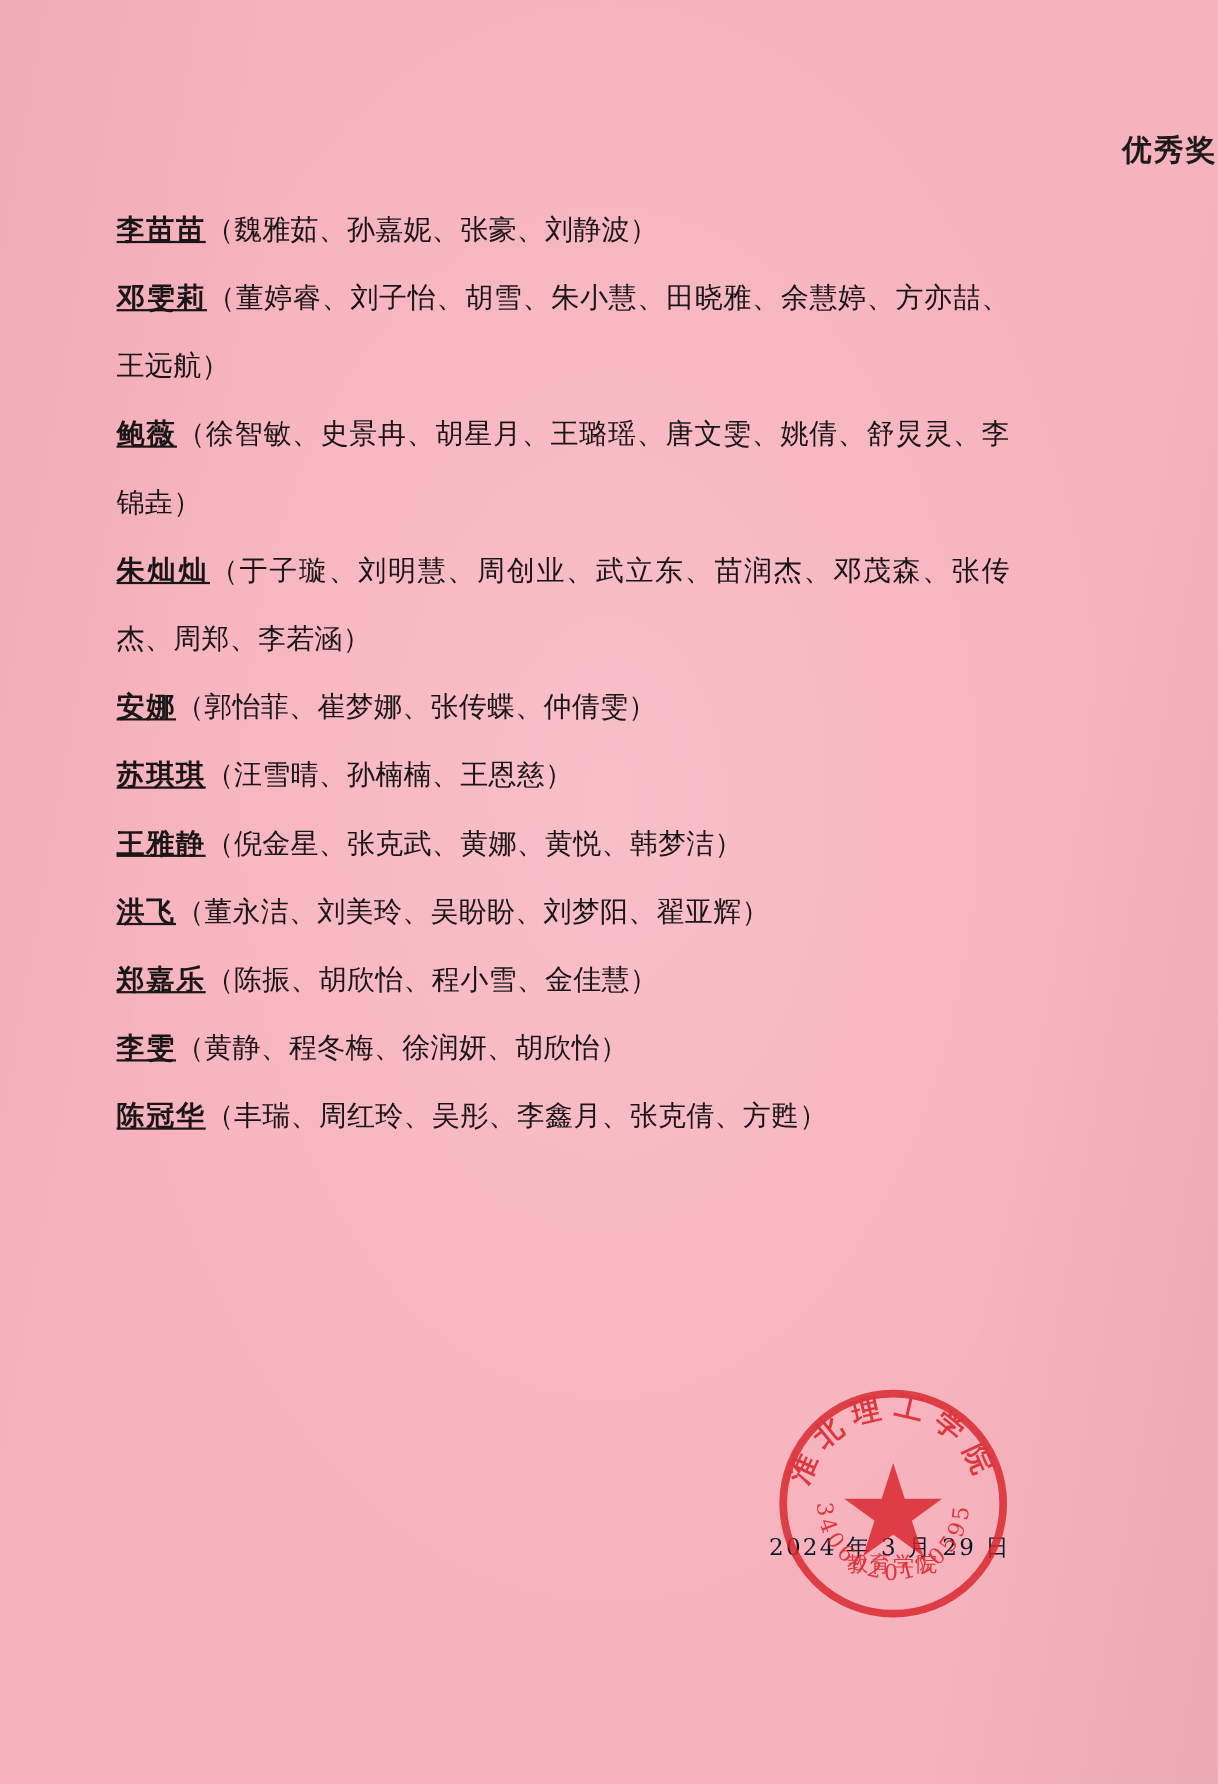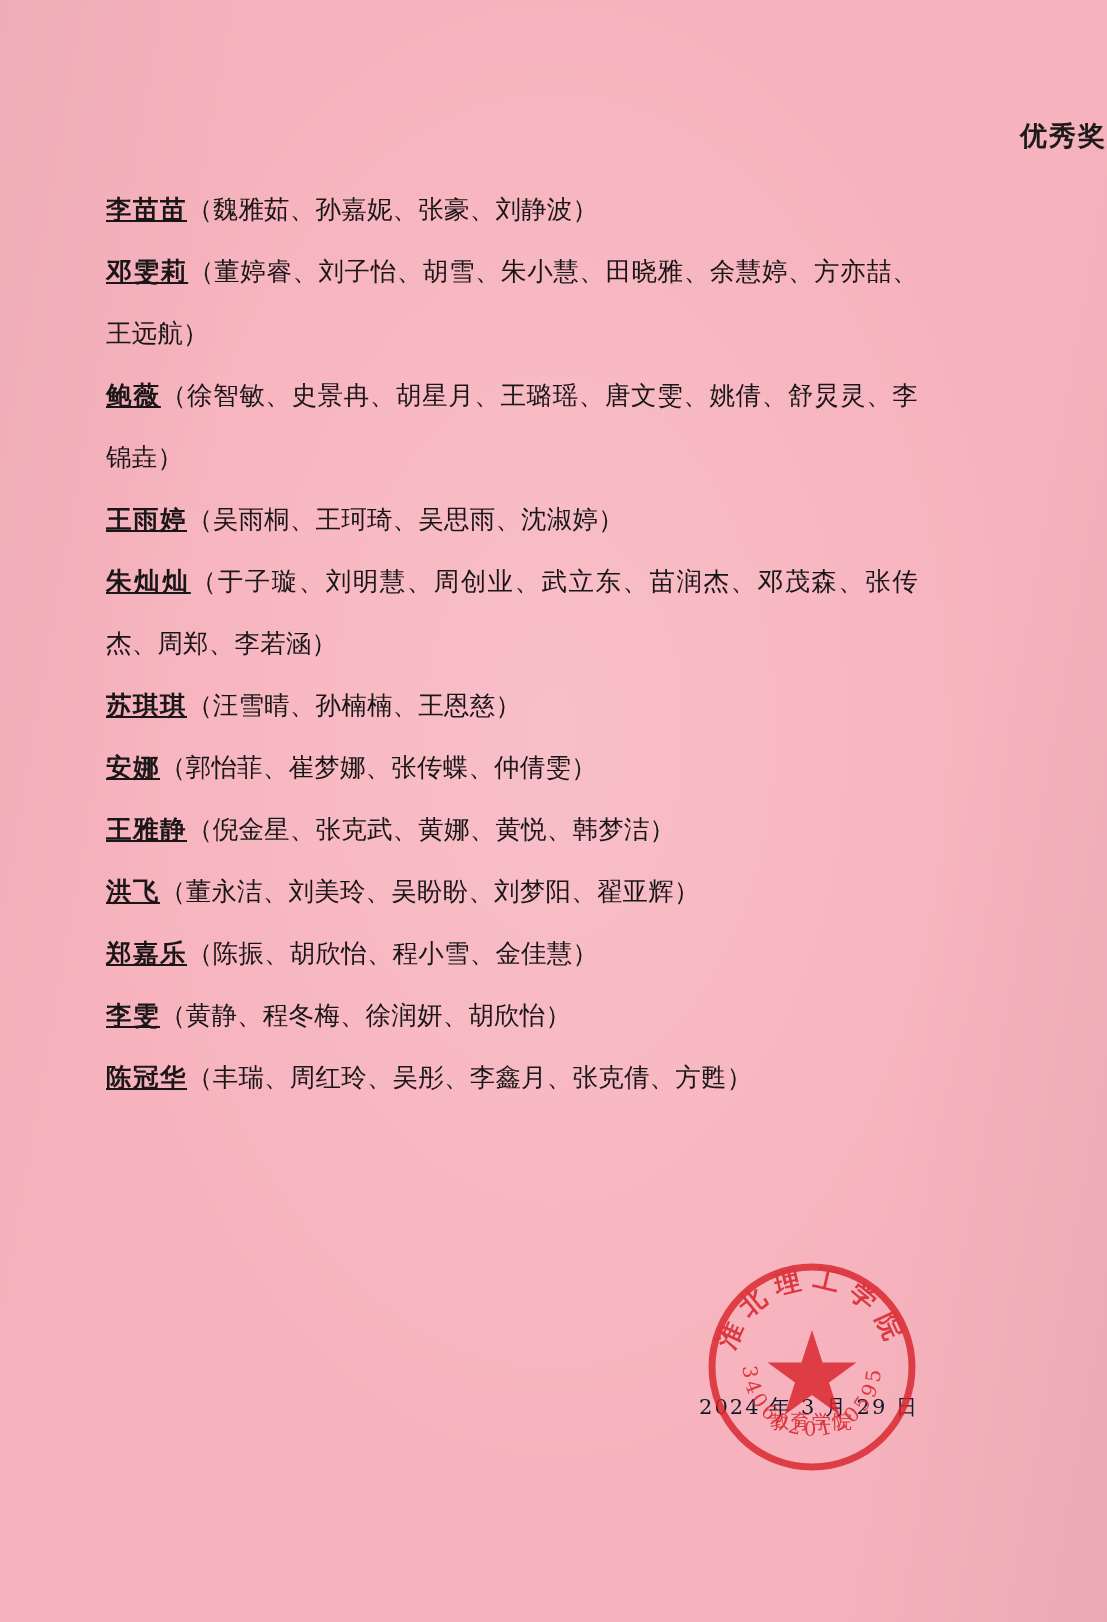--- a/index.html
+++ b/index.html
@@ -104,24 +104,23 @@
 <div class="paper-shade"></div>
 
 <div class="page">
 
   <div class="doc-title">优秀奖</div>
 
   <div class="entries">
     <p class="entry"><span class="lead">李苗苗</span><span class="members">（魏雅茹、孙嘉妮、张豪、刘静波）</span></p>
     <p class="entry"><span class="lead">邓雯莉</span><span class="members">（董婷睿、刘子怡、胡雪、朱小慧、田晓雅、余慧婷、方亦喆、王远航）</span></p>
     <p class="entry"><span class="lead">鲍薇</span><span class="members">（徐智敏、史景冉、胡星月、王璐瑶、唐文雯、姚倩、舒炅灵、李锦垚）</span></p>
-    <p class="entry"><span class="lead">王雨婷</span><span class="members">（吴雨桐、王珂琦、吴思雨、沈淑婷）</span></p>
     <p class="entry"><span class="lead">朱灿灿</span><span class="members">（于子璇、刘明慧、周创业、武立东、苗润杰、邓茂森、张传杰、周郑、李若涵）</span></p>
+    <p class="entry"><span class="lead">安娜</span><span class="members">（郭怡菲、崔梦娜、张传蝶、仲倩雯）</span></p>
     <p class="entry"><span class="lead">苏琪琪</span><span class="members">（汪雪晴、孙楠楠、王恩慈）</span></p>
-    <p class="entry"><span class="lead">安娜</span><span class="members">（郭怡菲、崔梦娜、张传蝶、仲倩雯）</span></p>
     <p class="entry"><span class="lead">王雅静</span><span class="members">（倪金星、张克武、黄娜、黄悦、韩梦洁）</span></p>
     <p class="entry"><span class="lead">洪飞</span><span class="members">（董永洁、刘美玲、吴盼盼、刘梦阳、翟亚辉）</span></p>
     <p class="entry"><span class="lead">郑嘉乐</span><span class="members">（陈振、胡欣怡、程小雪、金佳慧）</span></p>
     <p class="entry"><span class="lead">李雯</span><span class="members">（黄静、程冬梅、徐润妍、胡欣怡）</span></p>
     <p class="entry"><span class="lead">陈冠华</span><span class="members">（丰瑞、周红玲、吴彤、李鑫月、张克倩、方甦）</span></p>
   </div>
 
   <div class="sign-date">2024 年 3 月 29 日</div>
 
   <div class="seal">

